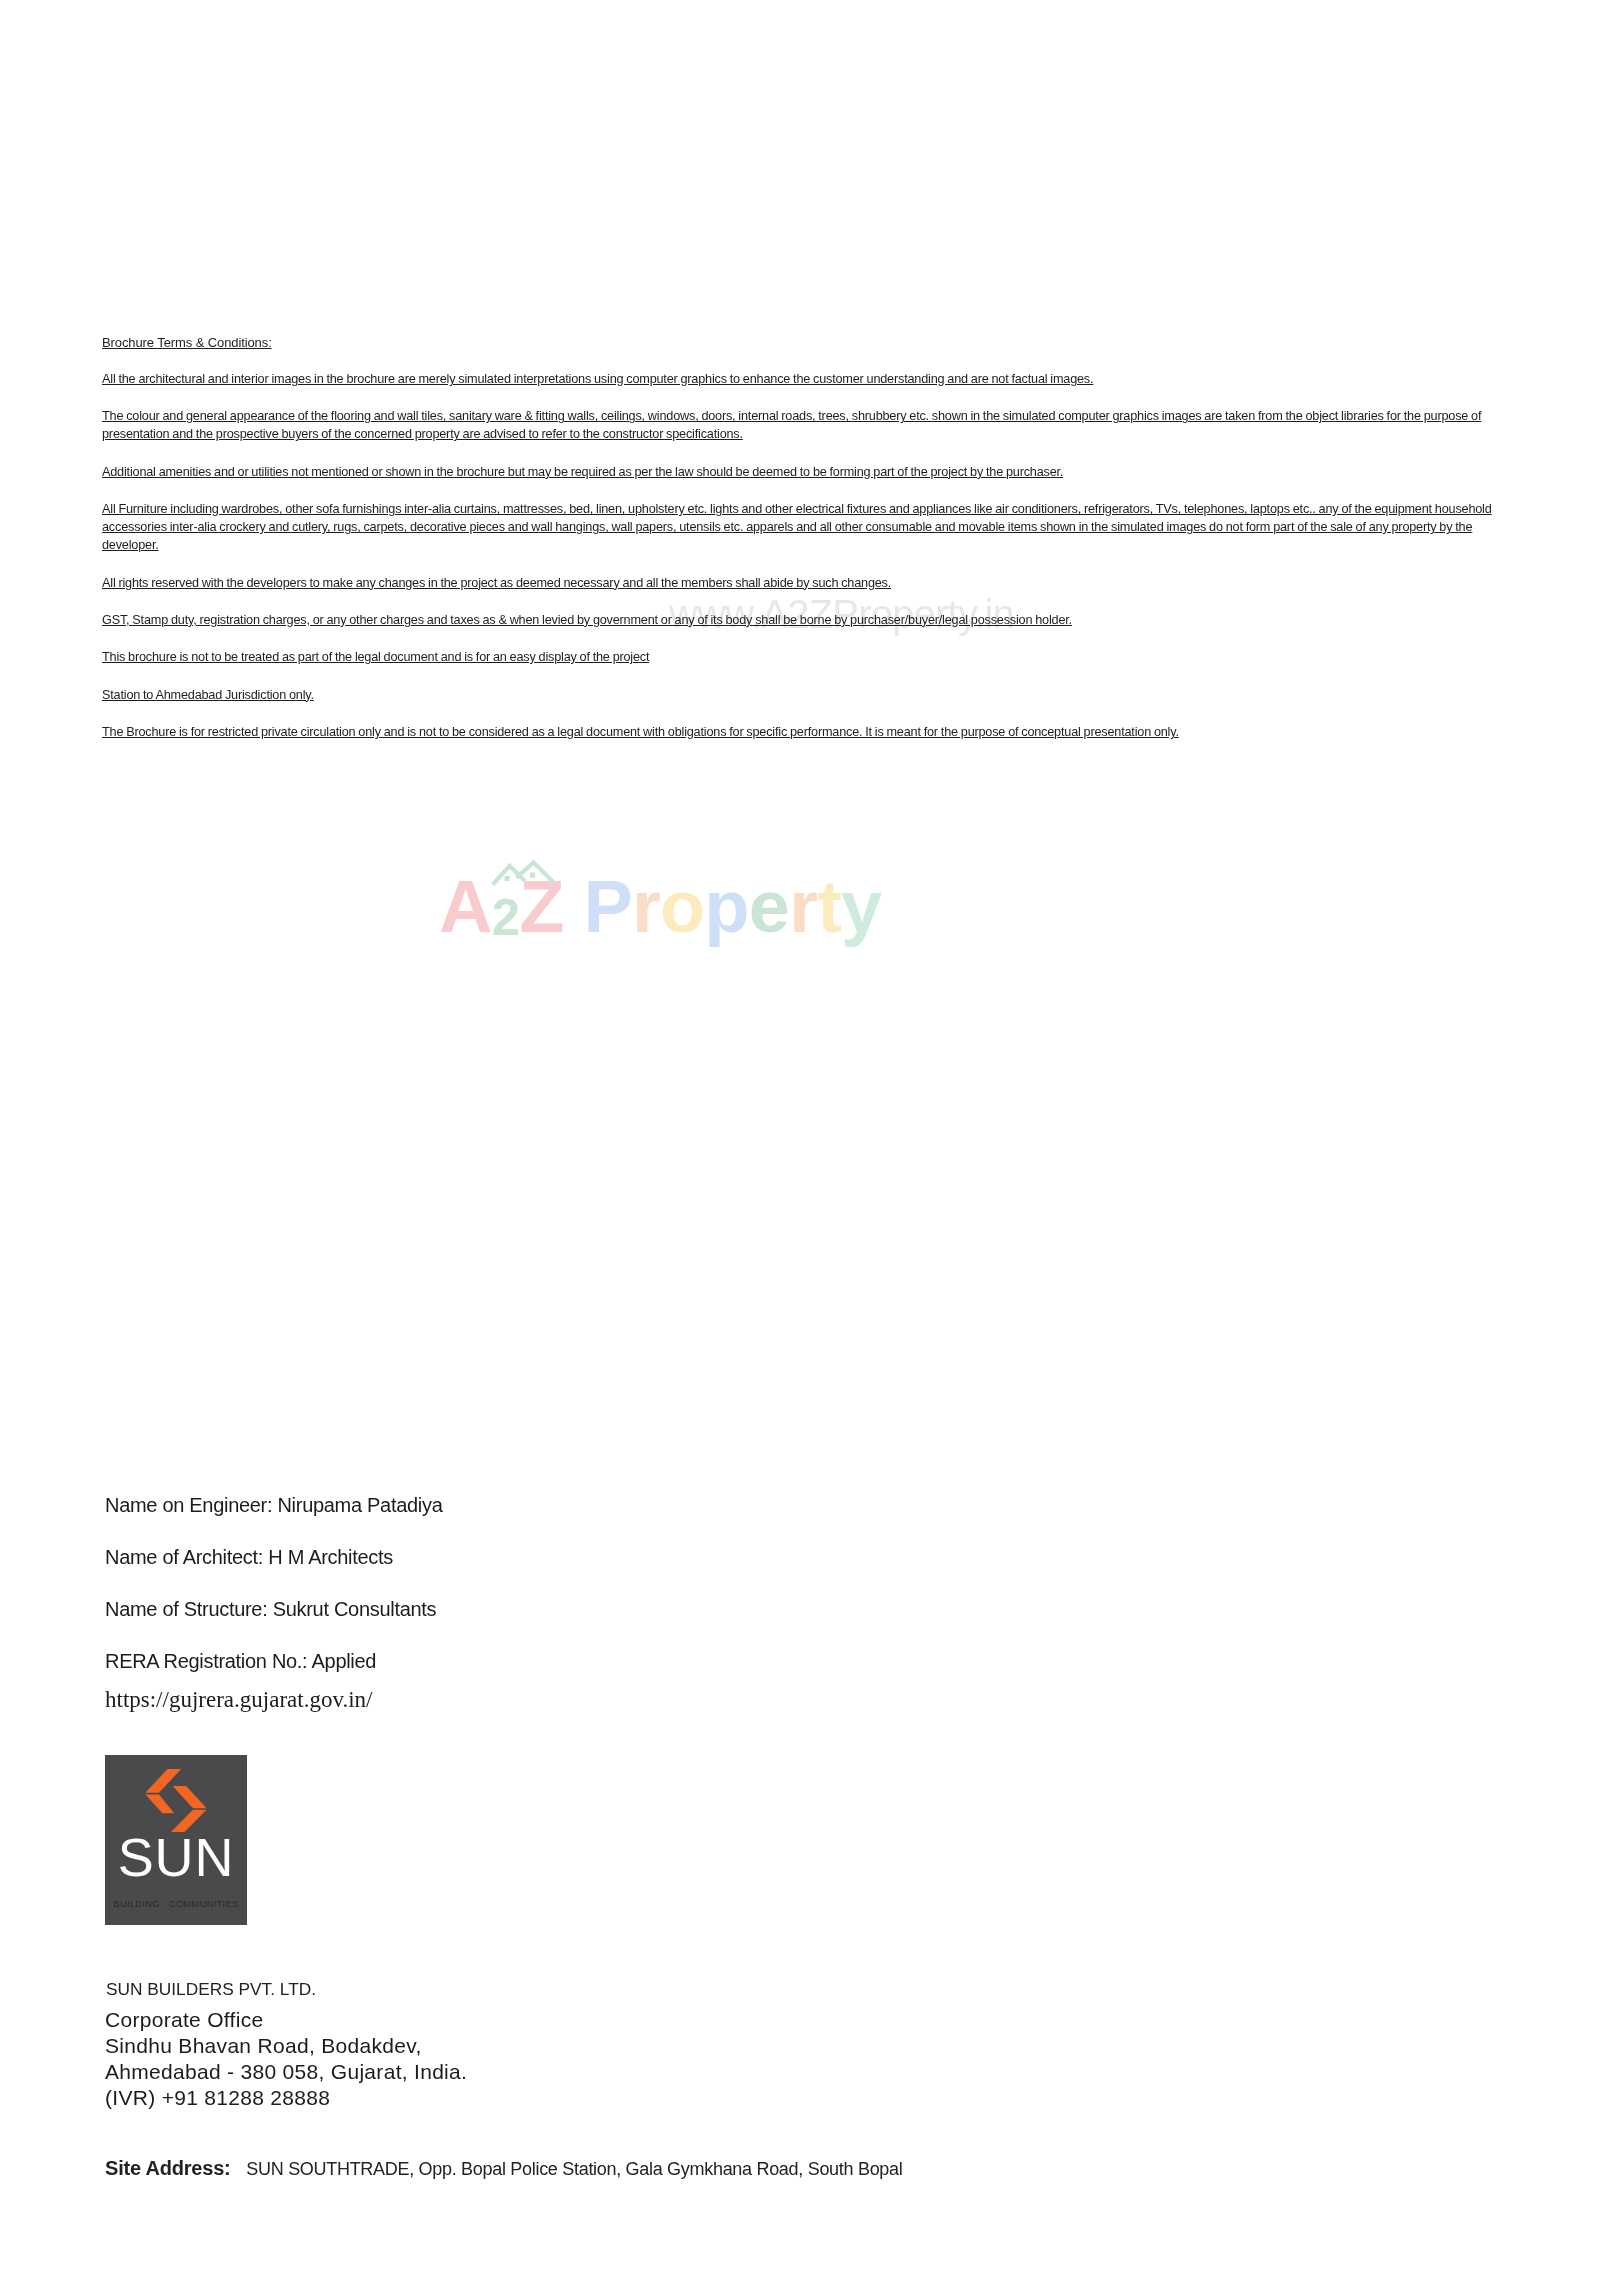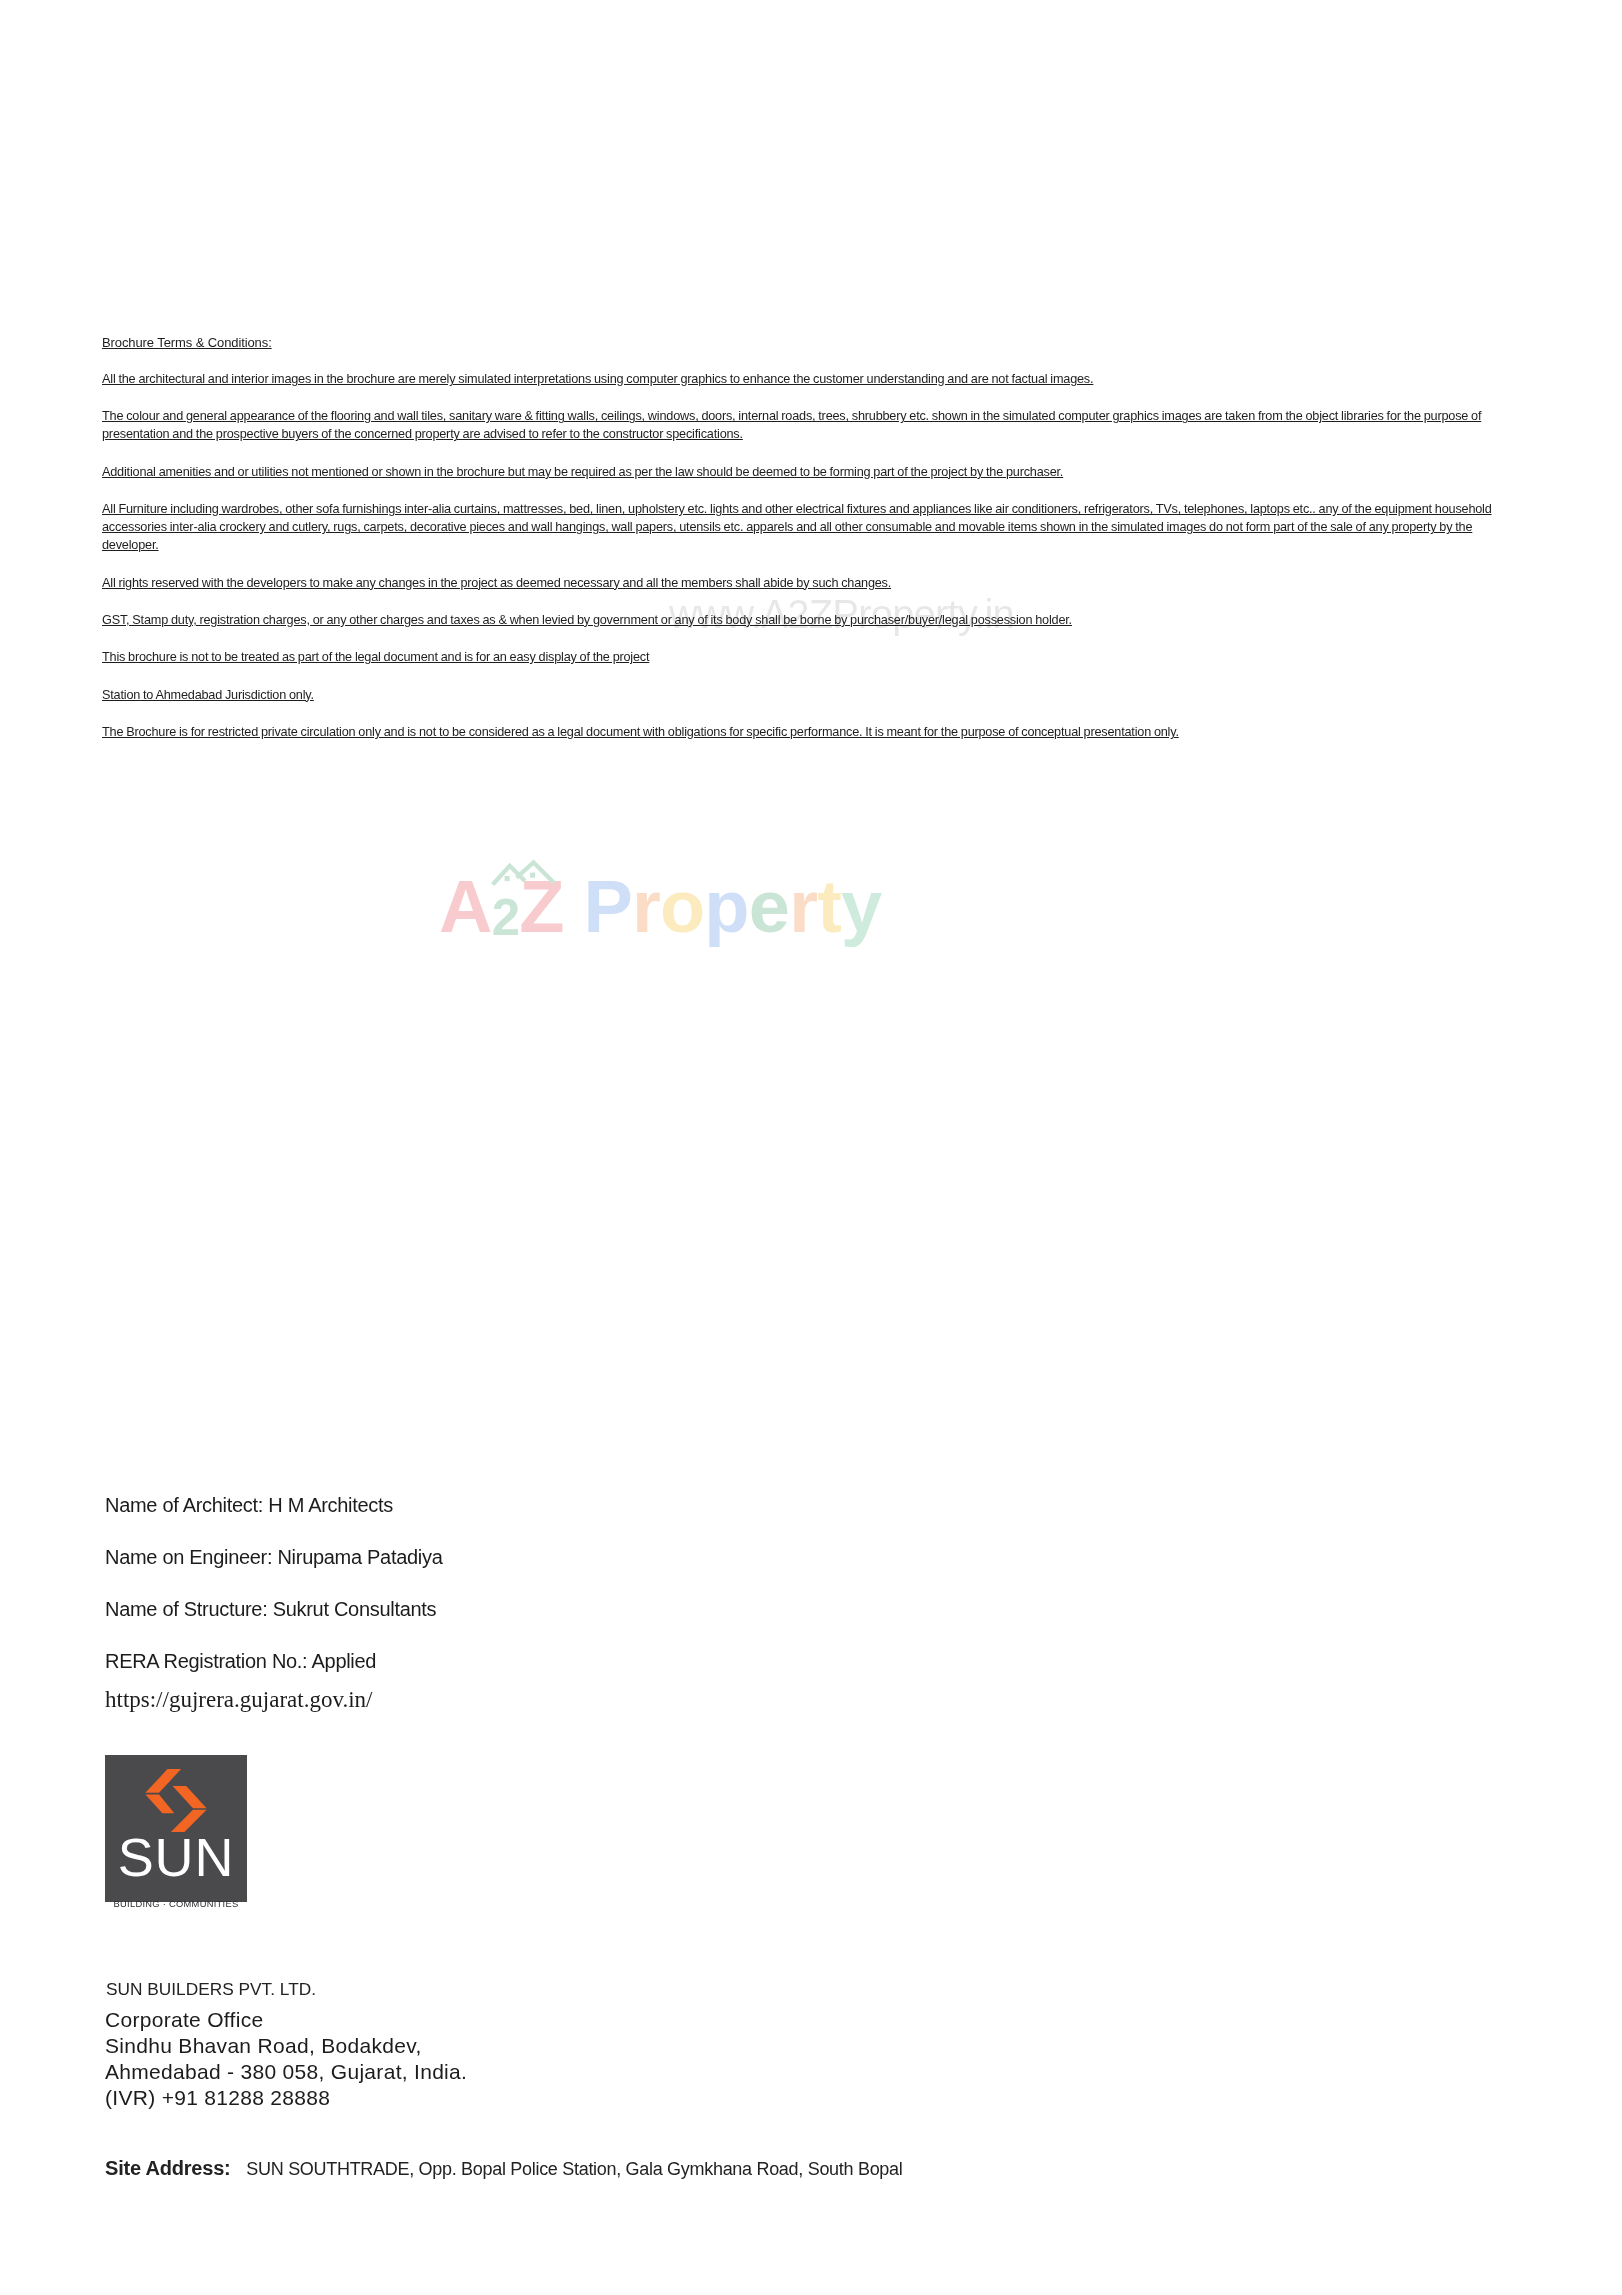--- a/index.html
+++ b/index.html
@@ -11,21 +11,21 @@
 
     .wm-url { position: absolute; left: 669px; top: 592px; font-size: 40px; color: #000; opacity: 0.09; letter-spacing: -0.8px; white-space: nowrap; }
     .wm-logo { position: absolute; left: 439px; top: 864px; font-size: 74px; font-weight: bold; white-space: nowrap; letter-spacing: -0.8px; }
     .wm-logo span { display: inline-block; }
     .wm-house { position: absolute; left: 52px; top: -5px; width: 68px; height: 34px; }
 
     .credits { position: absolute; left: 105px; top: 1494px; }
     .credit-line { font-size: 20px; height: 52px; letter-spacing: -0.3px; color: #1c1c1c; }
     .credit-url { font-family: "Liberation Serif", serif; font-size: 23px; margin-top: -5px; color: #1c1c1c; }
 
-    .logo-box { position: absolute; left: 105px; top: 1755px; width: 142px; height: 147px; background: #4a4a4d; }
+    .logo-box { position: absolute; left: 105px; top: 1755px; width: 142px; height: 170px; background: #4a4a4d; }
     .logo-mark { position: absolute; left: 37px; top: 13.5px; width: 68px; height: 63px; }
     .logo-sun { position: absolute; left: 0; top: 71px; width: 142px; text-align: center; color: #fff; font-size: 54px; letter-spacing: 0.8px; }
     .logo-tagline { position: absolute; left: 105px; top: 1899px; width: 142px; text-align: center; font-size: 9.3px; letter-spacing: 0.3px; color: #2a2a2a; }
 
     .company { position: absolute; left: 106px; top: 1979px; font-size: 17.3px; color: #222; }
     .address { position: absolute; left: 105px; top: 2007px; font-size: 21px; line-height: 26px; color: #1c1c1c; letter-spacing: 0.3px; }
 
     .site { position: absolute; left: 105px; top: 2157px; white-space: nowrap; }
     .site-label { font-size: 20px; font-weight: bold; color: #222; letter-spacing: -0.2px; }
     .site-value { font-size: 18px; color: #222; margin-left: 12px; letter-spacing: -0.3px; }
@@ -52,22 +52,22 @@
   <svg class="wm-house" viewBox="0 0 80 40">
     <polyline points="2,30 22,8 40,26" fill="none" stroke="#9fd1b4" stroke-width="5"></polyline>
     <polyline points="30,22 50,4 74,28" fill="none" stroke="#9fd1b4" stroke-width="5"></polyline>
     <rect x="16" y="20" width="6" height="6" fill="#9fd1b4"></rect>
     <rect x="46" y="16" width="6" height="6" fill="#9fd1b4"></rect>
   </svg>
   <span id="wm-letters"><span style="color: rgb(244, 163, 168);">A</span><span style="color: rgb(159, 209, 180); font-size: 51px; vertical-align: -3.4px;">2</span><span style="color: rgb(244, 163, 168);">Z</span><span style="color: rgb(255, 255, 255);">&nbsp;</span><span style="color: rgb(169, 198, 243);">P</span><span style="color: rgb(246, 192, 154);">r</span><span style="color: rgb(248, 220, 138);">o</span><span style="color: rgb(169, 198, 243);">p</span><span style="color: rgb(159, 209, 180);">e</span><span style="color: rgb(246, 192, 154);">r</span><span style="color: rgb(248, 220, 138);">t</span><span style="color: rgb(169, 220, 195);">y</span></span>
 </div>
 
 <section class="credits">
+  <div class="credit-line">Name on Engineer: Nirupama Patadiya</div>
   <div class="credit-line">Name of Architect: H M Architects</div>
-  <div class="credit-line">Name on Engineer: Nirupama Patadiya</div>
   <div class="credit-line">Name of Structure: Sukrut Consultants</div>
   <div class="credit-line" style="height:42px;">RERA Registration No.: Applied</div>
   <div class="credit-url">https://gujrera.gujarat.gov.in/</div>
 </section>
 
 <div class="logo-box">
   <svg class="logo-mark" viewBox="0 0 80 74">
     <polygon points="30,0 46,0 20,28 4,28" fill="#f26522"></polygon>
     <polygon points="4,30 20,30 38,52 24,52" fill="#f26522"></polygon>
     <polygon points="36,20 52,20 76,46 60,46" fill="#f26522"></polygon>

